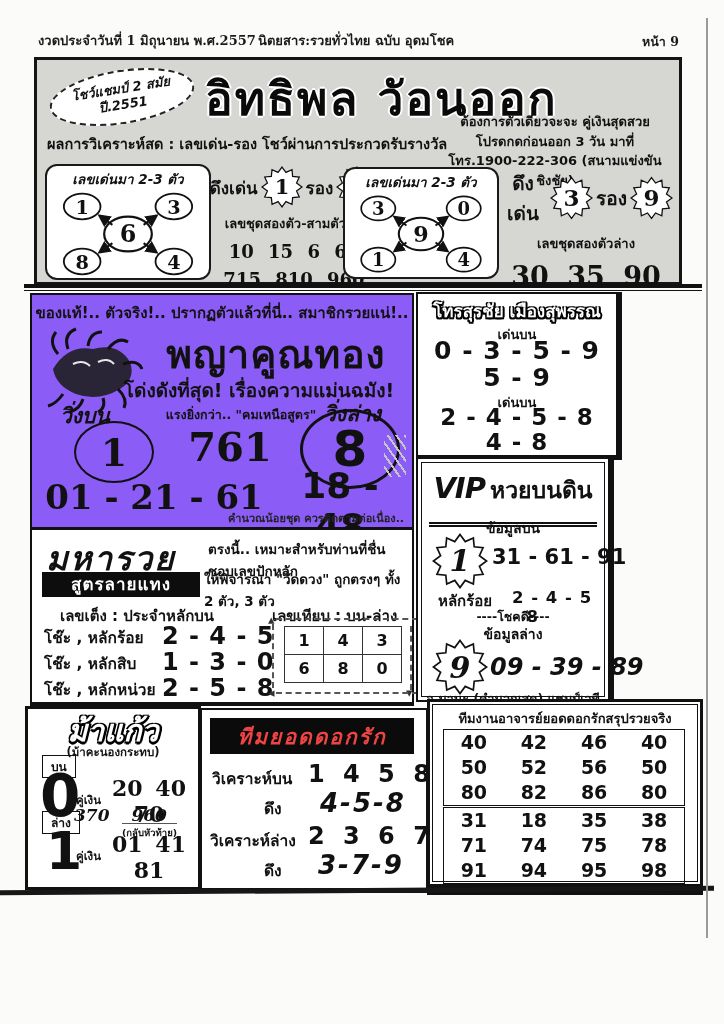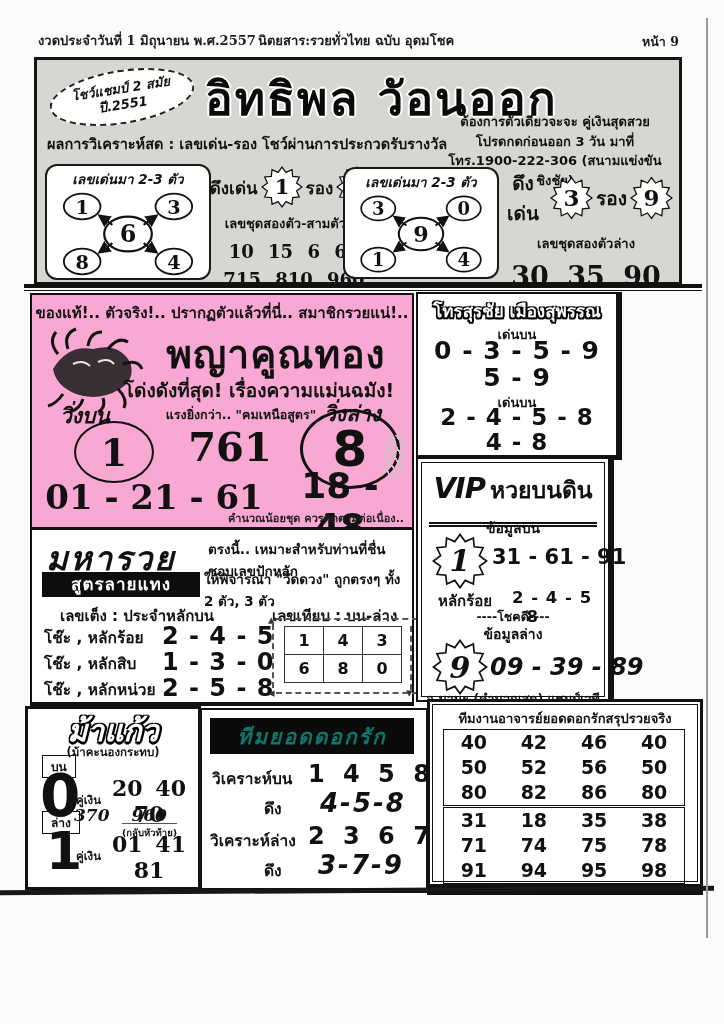--- a/index.html
+++ b/index.html
@@ -47,21 +47,21 @@
   .star-a{width:42px;height:42px}
   .star-a text{font-size:30px}
   .star-b{width:48px;height:48px}
   .star-b text{font-size:32px}
   .star-lg{width:56px;height:56px}
   .star-lg text{font-size:32px;font-style:italic}
 
   #divider{position:absolute;left:24px;top:284px;width:678px;height:2px;border-top:4px solid #111;border-bottom:1.6px solid #111}
 
   
-  #phaya-box{position:absolute;left:30px;top:293px;width:380px;height:232px;border:2.5px solid #111;background:#f9a8d4}
+  #phaya-box{position:absolute;left:30px;top:293px;width:380px;height:232px;border:2.5px solid #111;background:#8b5cf6}
   #phaya-tagline{position:absolute;top:6px;width:100%;text-align:center;font-size:15px;font-weight:bold}
   #crab{position:absolute;left:6px;top:28px}
   #phaya-title{position:absolute;left:112px;top:28px;width:264px;font-size:39px;font-weight:900;text-align:center;letter-spacing:1px;white-space:nowrap}
   #phaya-sub{position:absolute;left:78px;top:80px;width:298px;text-align:center;font-size:19px;font-weight:900}
   #run-top{position:absolute;left:28px;top:104px;font-size:21px;font-weight:900;font-style:italic}
   #phaya-note{position:absolute;left:118px;top:110px;width:182px;text-align:center;font-size:12.5px;font-weight:bold}
   #run-bottom{position:absolute;left:292px;top:102px;font-size:21px;font-weight:900;font-style:italic}
   #oval-one{position:absolute;left:42px;top:126px;width:76px;height:58px;border:2.5px solid #111;border-radius:50%;
     display:flex;align-items:center;justify-content:center;font-family:"DejaVu Serif",serif;font-size:38px;font-weight:bold}
   #triple-761{position:absolute;left:138px;top:128px;width:120px;text-align:center;font-family:"DejaVu Serif",serif;font-size:40px;font-weight:bold}
@@ -126,21 +126,21 @@
   #mk-pl1{position:absolute;left:48px;top:82px;font-size:11.5px;font-weight:bold}
   #mk-pt{position:absolute;left:76px;top:66px;width:90px;text-align:center;font-family:"DejaVu Serif",serif;font-size:22px;font-weight:900;word-spacing:5px}
   #mk-rev{position:absolute;left:46px;top:96px;font-family:"DejaVu Serif",serif;font-size:17px;font-weight:bold;font-style:italic;word-spacing:16px}
   #mk-revnote{position:absolute;left:94px;top:114px;font-size:9.5px;font-weight:bold;border-top:1px solid #555;padding-top:1px}
   #mk-d1{position:absolute;left:18px;top:116px;font-size:52px;font-weight:900;line-height:1}
   #mk-pl2{position:absolute;left:48px;top:138px;font-size:11.5px;font-weight:bold}
   #mk-pb{position:absolute;left:76px;top:122px;width:90px;text-align:center;font-family:"DejaVu Serif",serif;font-size:22px;font-weight:900;word-spacing:5px}
 
   
   #yod-box{position:absolute;left:200px;top:708px;width:224px;height:178px;border:2.5px solid #111;border-bottom:5px solid #111;background:#fff}
-  #yod-bar{position:absolute;left:8px;top:8px;width:204px;height:36px;background:#0b0b0b;color:#0f766e;display:flex;align-items:center;justify-content:center;
+  #yod-bar{position:absolute;left:8px;top:8px;width:204px;height:36px;background:#0b0b0b;color:#ef4444;display:flex;align-items:center;justify-content:center;
     font-size:21px;font-style:italic;font-weight:bold;letter-spacing:2px;white-space:nowrap}
   .yod-lab{position:absolute;font-size:15.5px;font-weight:900}
   .yod-num{position:absolute;font-size:24px;font-weight:900;word-spacing:10px;white-space:nowrap}
   .yod-pull{position:absolute;font-size:26px;font-weight:bold;font-style:italic;letter-spacing:2px}
 
   
   #sum-box{position:absolute;left:427px;top:699px;width:270px;height:182px;border:3px solid #111;border-bottom:11px solid #111;background:#fff;box-sizing:content-box}
   #sum-inner{position:absolute;left:2px;top:2px;right:2px;bottom:2px;border:1.2px solid #111}
   #sum-header{position:absolute;top:3px;width:100%;text-align:center;font-size:13px;font-weight:bold;font-family:"DejaVu Serif",serif;white-space:nowrap}
   .sum-table{position:absolute;left:10px;width:242px;border:1.5px solid #111;border-collapse:collapse}

